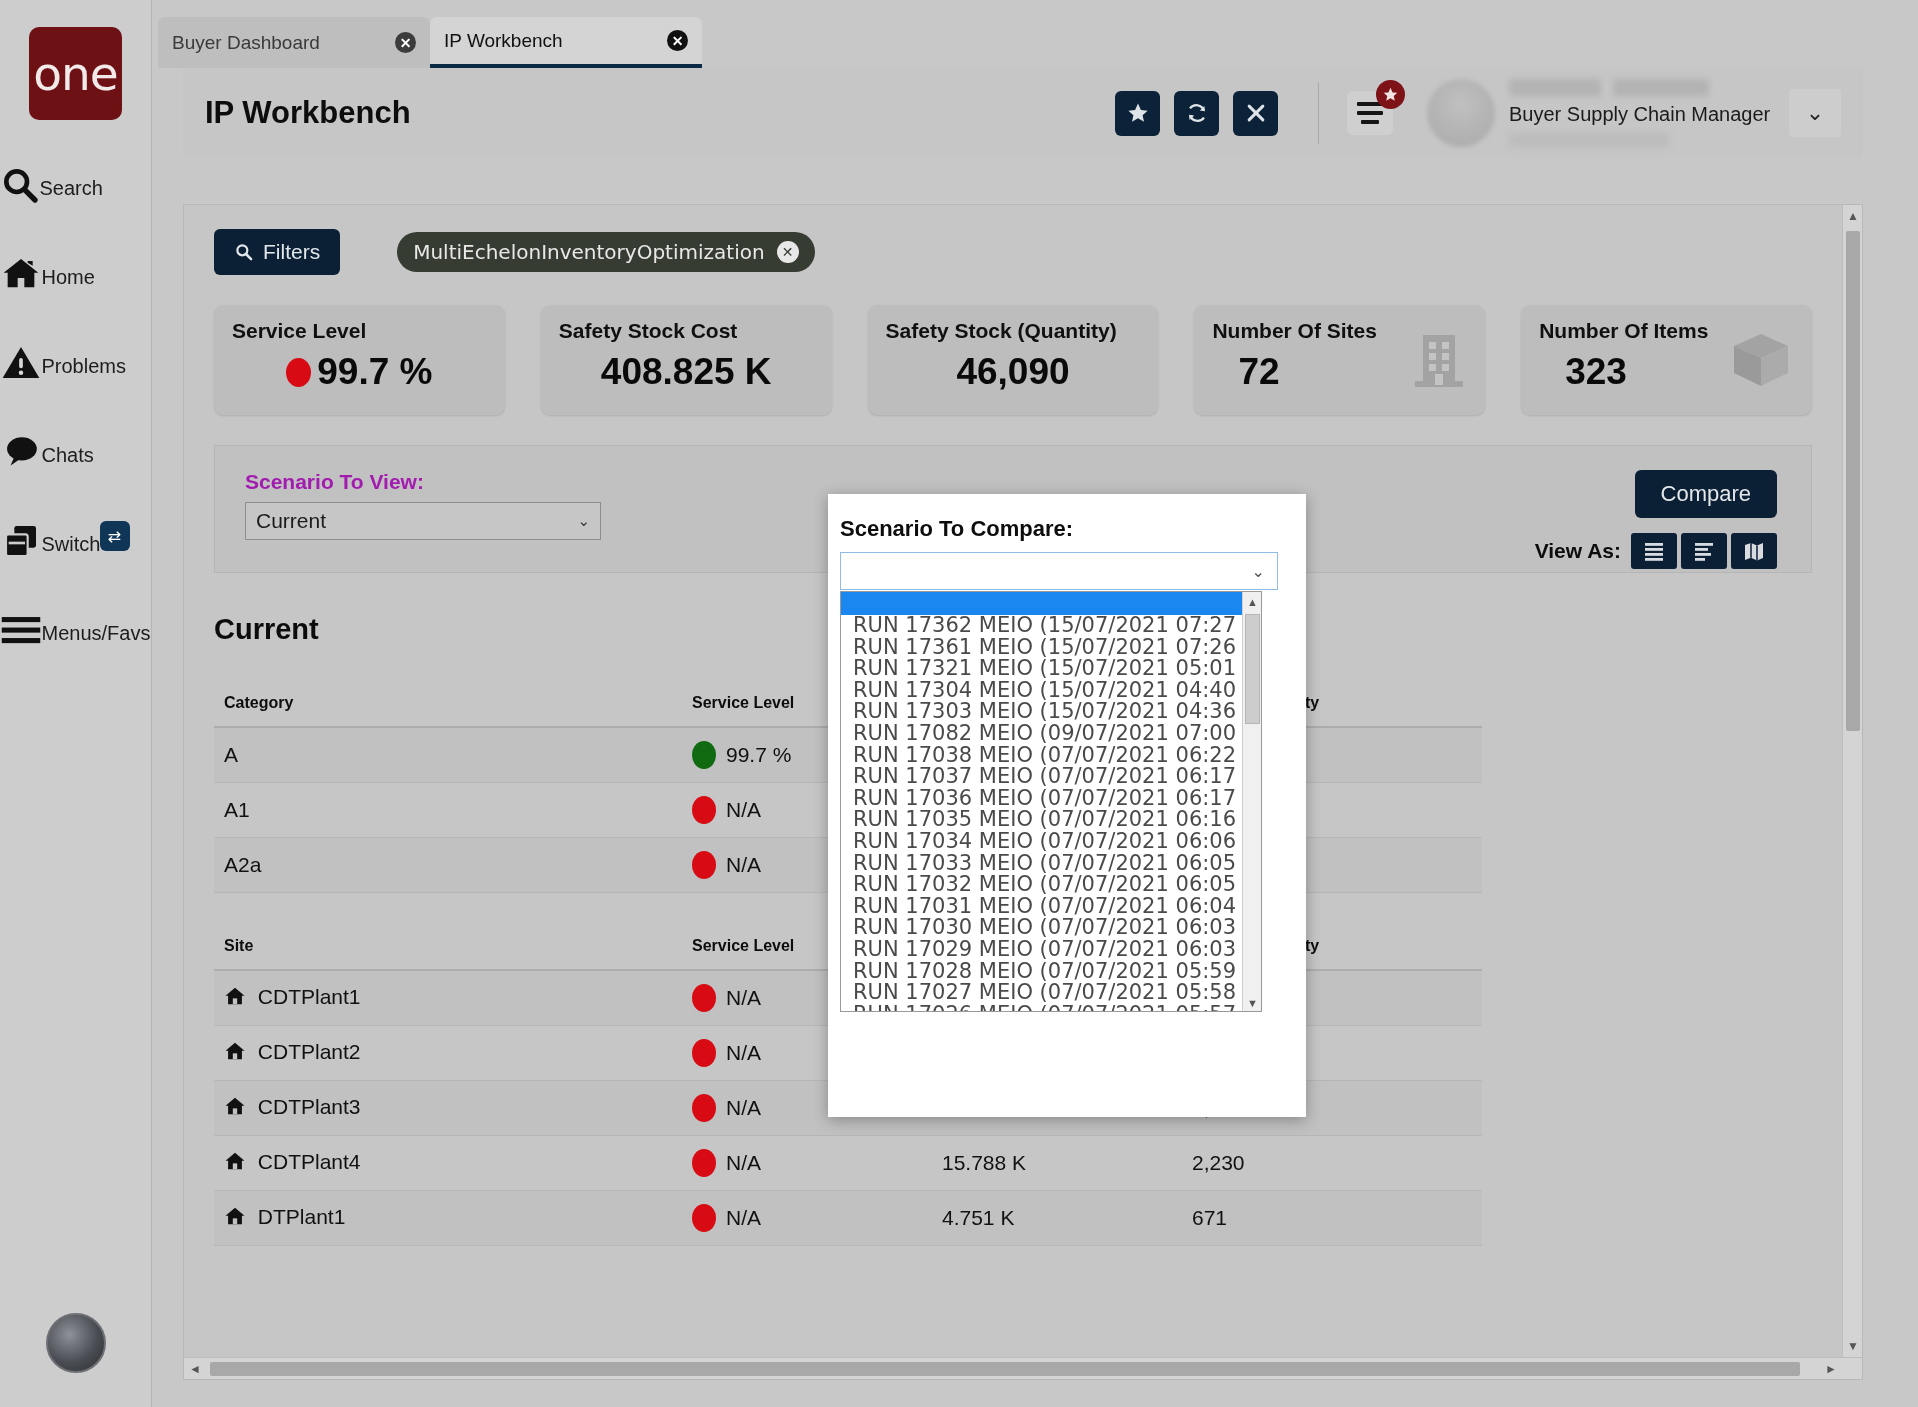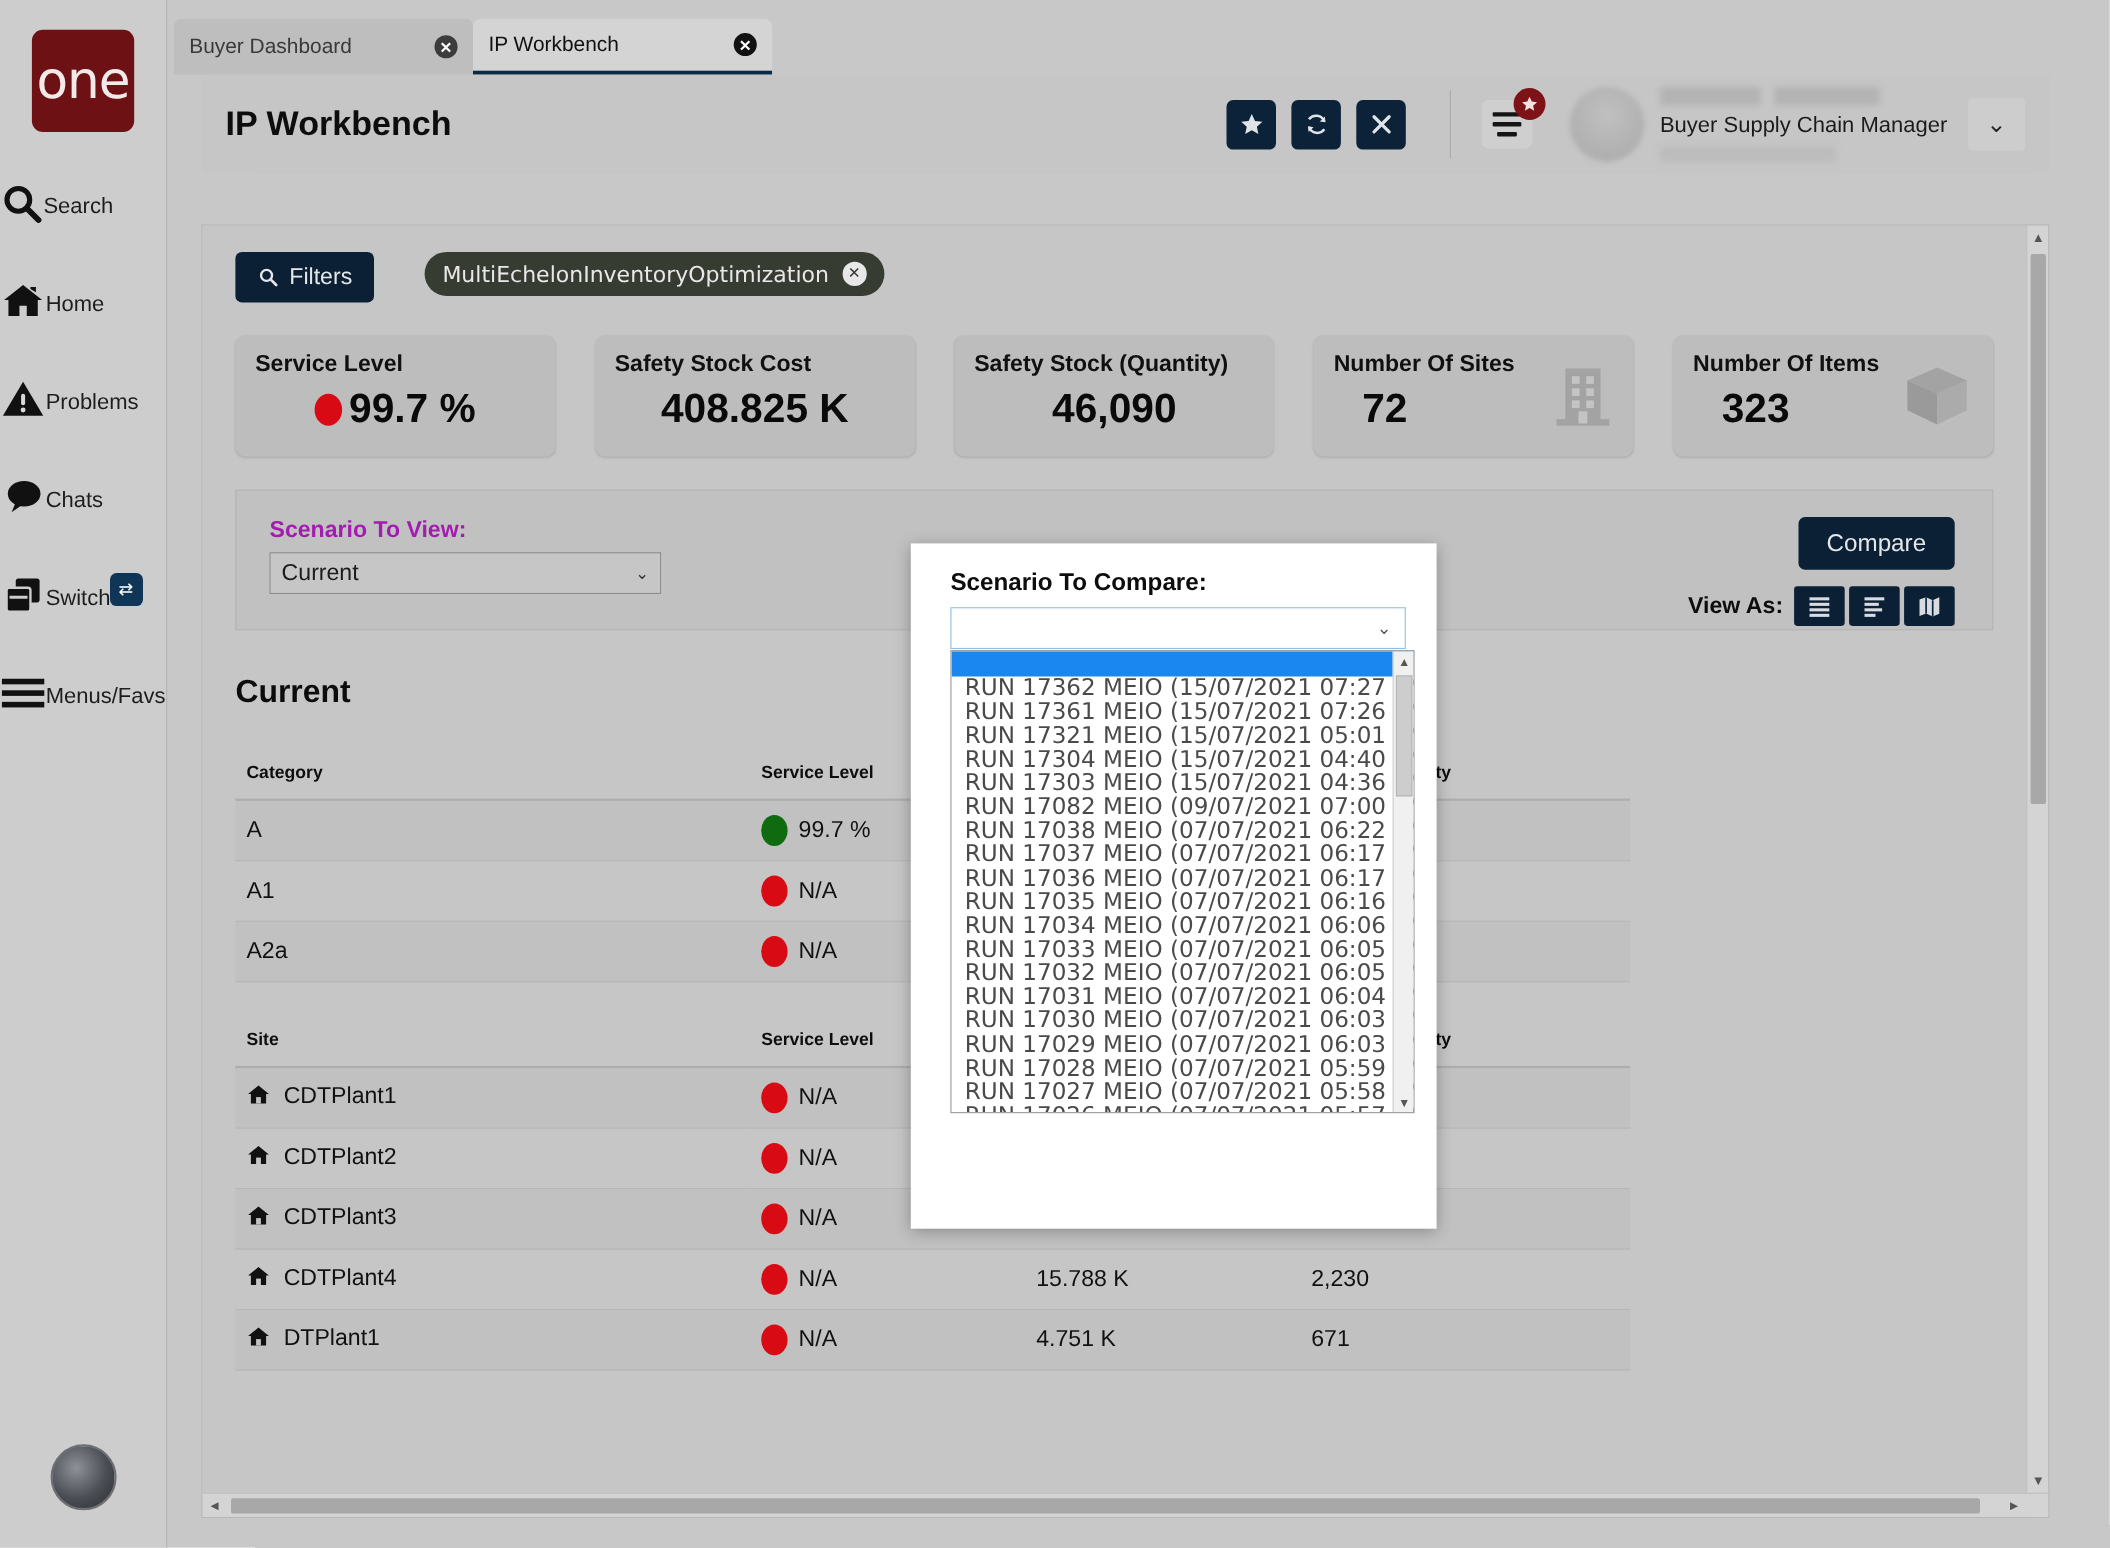--- a/index.html
+++ b/index.html
@@ -127,21 +127,21 @@
     position: absolute; left: 0; bottom: 0; height: 22px; width: 1680px; background: #d4d4d4;
     border-top: 1px solid #bdbdbd;
   }
   .h-thumb { position: absolute; left: 26px; top: 4px; height: 14px; width: 1590px; background: #a8a8a8; border-radius: 2px; }
   .h-arrow { position: absolute; top: 0; height: 22px; width: 22px; display:flex; align-items:center; justify-content:center; font-size: 12px; color: #555;}
   .h-arrow.left { left: 0; } .h-arrow.right { right: 22px; }
 
   .inner { position: absolute; left: 0; top: 0; width: 1658px; height: 1154px; padding: 22px 30px 0 30px; }
 
   
-  .filter-row { display: flex; align-items: flex-start; margin-top: 2px; }
+  .filter-row { display: flex; align-items: center; margin-top: 2px; gap: 11px; }
   .filters-btn {
     background: #0b1f35; color: #e3e7ea; border-radius: 6px;
     padding: 11px 20px; font-size: 21px; display: flex; align-items: center; gap: 9px; cursor: pointer;
   }
   .chip {
     margin-left: 46px; background: #373c33; color: #e8e8e8; border-radius: 22px;
     padding: 8px 16px; font-size: 20px; display: flex; align-items: center; gap: 12px;
     font-family: "DejaVu Sans", sans-serif;
   }
   .chip-x {
@@ -208,21 +208,21 @@
   .sl-cell { display: flex; align-items: center; gap: 10px; }
   .dot { width: 24px; height: 28px; border-radius: 50%; display:inline-block; }
   .dot.green { background: #106b10; }
   .dot.red { background: #d80b14; }
   .house { margin-right: 6px; vertical-align: -2px; }
 
   
   .modal {
     position: absolute; left: 828px; top: 494px; width: 478px; height: 623px;
     background: #ffffff; box-shadow: 0 3px 14px rgba(0,0,0,.3); z-index: 60;
-    padding: 22px 28px 0 36px;
+    padding: 22px 28px 0 12px;
   }
   .modal-label { font-size: 22px; font-weight: bold; color: #0d0d0d; }
   .modal-select {
     margin-top: 10px; height: 38px; border: 1px solid #8fbde6; background: #fff;
     display: flex; align-items: center; padding: 0 12px; font-size: 21px; color: #333;
   }
   .modal-select .caret { margin-left: auto; font-size: 16px; color: #555; }
   .optlist {
     position: relative; margin-top: 1px; width: 422px; height: 421px;
     background: #fff; border: 1px solid #9a9a9a; overflow: hidden;

